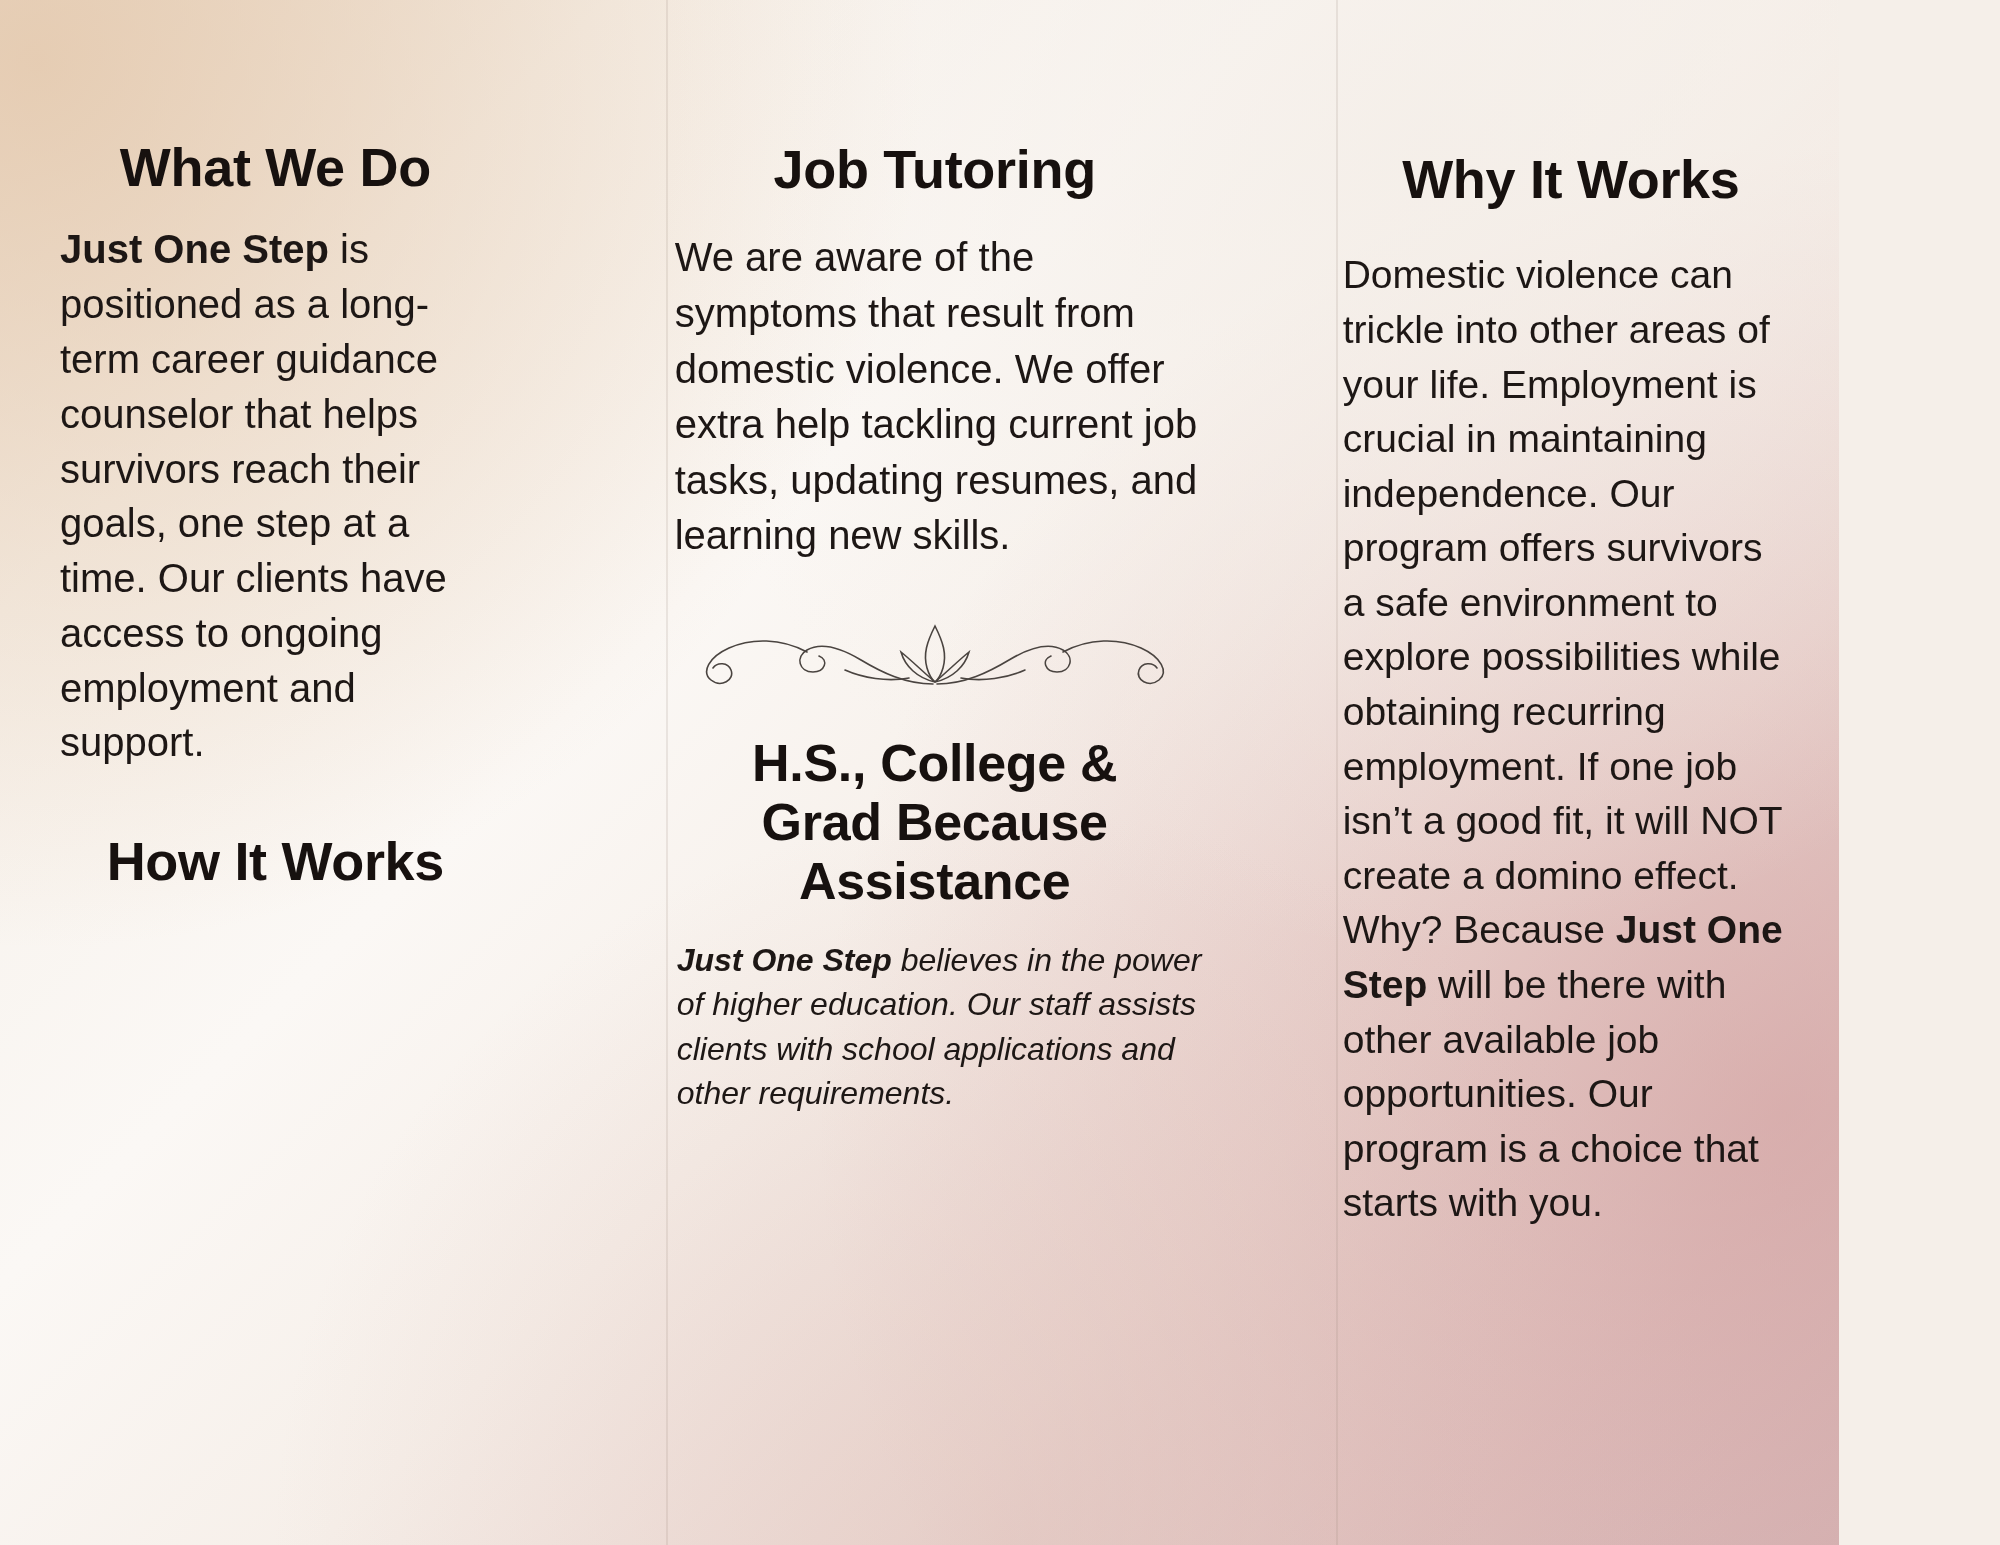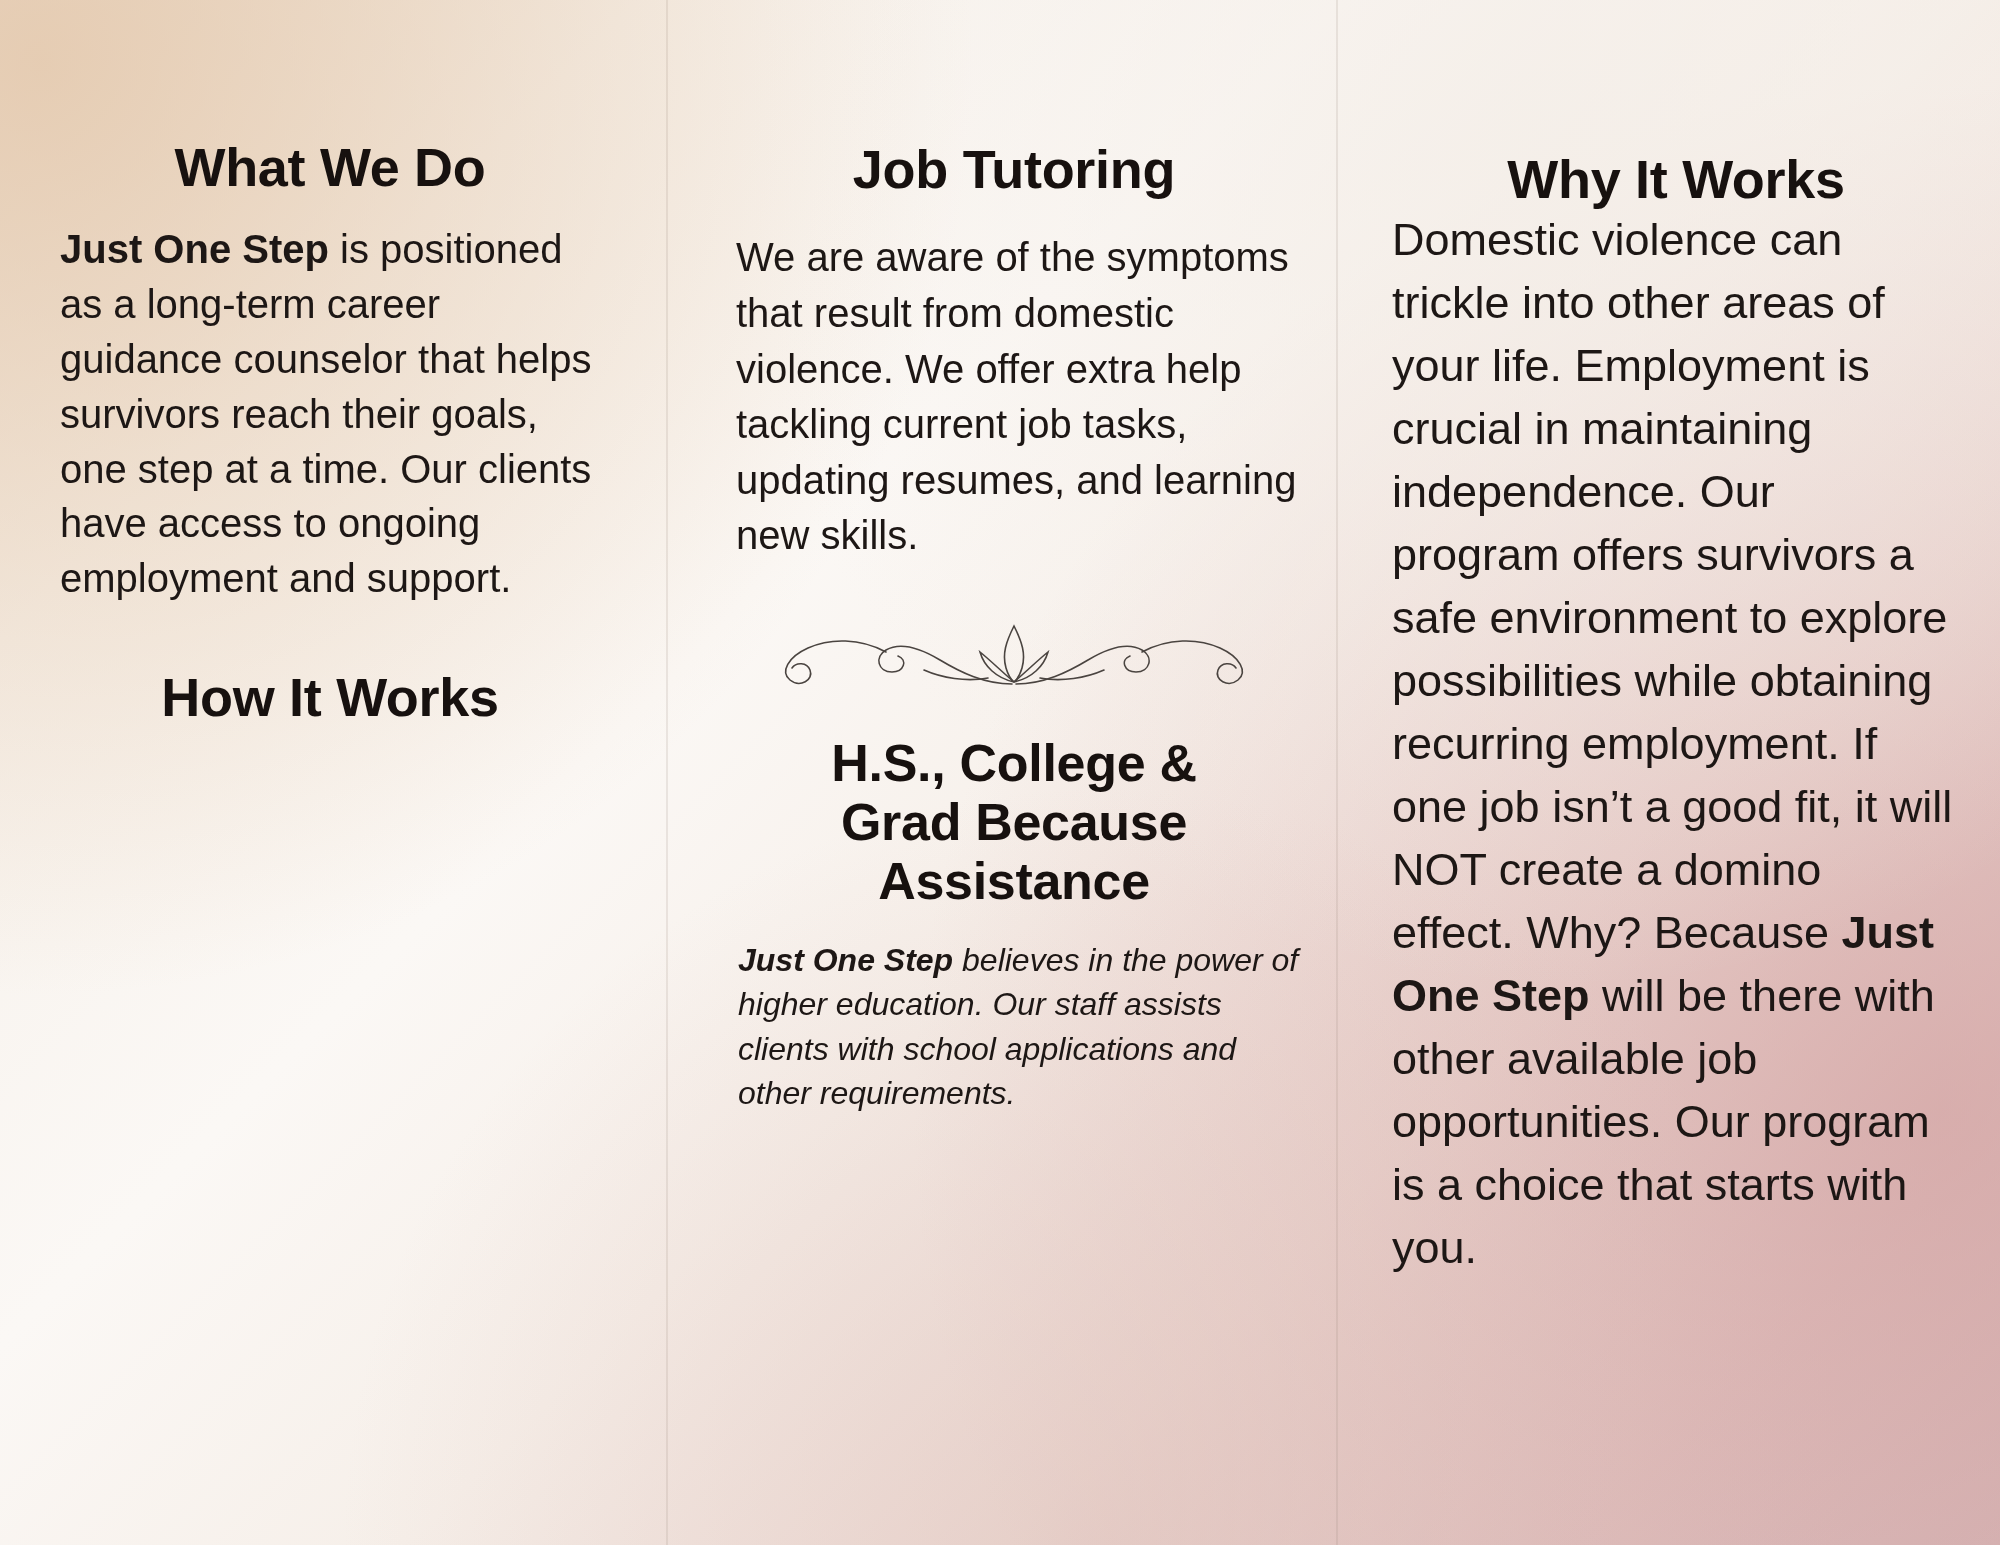--- a/index.html
+++ b/index.html
@@ -8,24 +8,25 @@
   }
   body {
     width: 2000px;
     height: 1545px;
     font-family: "Liberation Sans", sans-serif;
     background: #f5efe9;
     overflow: hidden;
   }
   .brochure {
     position: relative;
-    width: 2000px;
+    width: 1839px;
     height: 1545px;
     display: flex;
     background: linear-gradient(135deg, #efe4d8 0%, #f7f2ec 18%, #fbf8f5 38%, #f6efe9 55%, #efe0da 72%, #e2c8c6 88%, #d8bcbc 100%);
+    gap: 48px;
   }
   
   .wash {
     position: absolute;
     inset: 0;
     pointer-events: none;
   }
   .wash.a {
     background: radial-gradient(circle at 2% 4%, rgba(226,196,166,0.75) 0%, rgba(226,196,166,0.0) 38%);
   }
@@ -131,21 +132,22 @@
     font-style: italic;
   }
 
   
   .p3-title {
     font-size: 54px;
     text-align: center;
     margin-top: 150px;
   }
   .p3-body {
-    font-size: 45px;
+    font-size: 39px;
+    margin-top: 40px;
     line-height: 1.40;
     padding-right: 6px;
   }
 </style>
 </head>
 <body>
 
 <div class="brochure">
   <div class="wash a"></div>
   <div class="wash b"></div>

